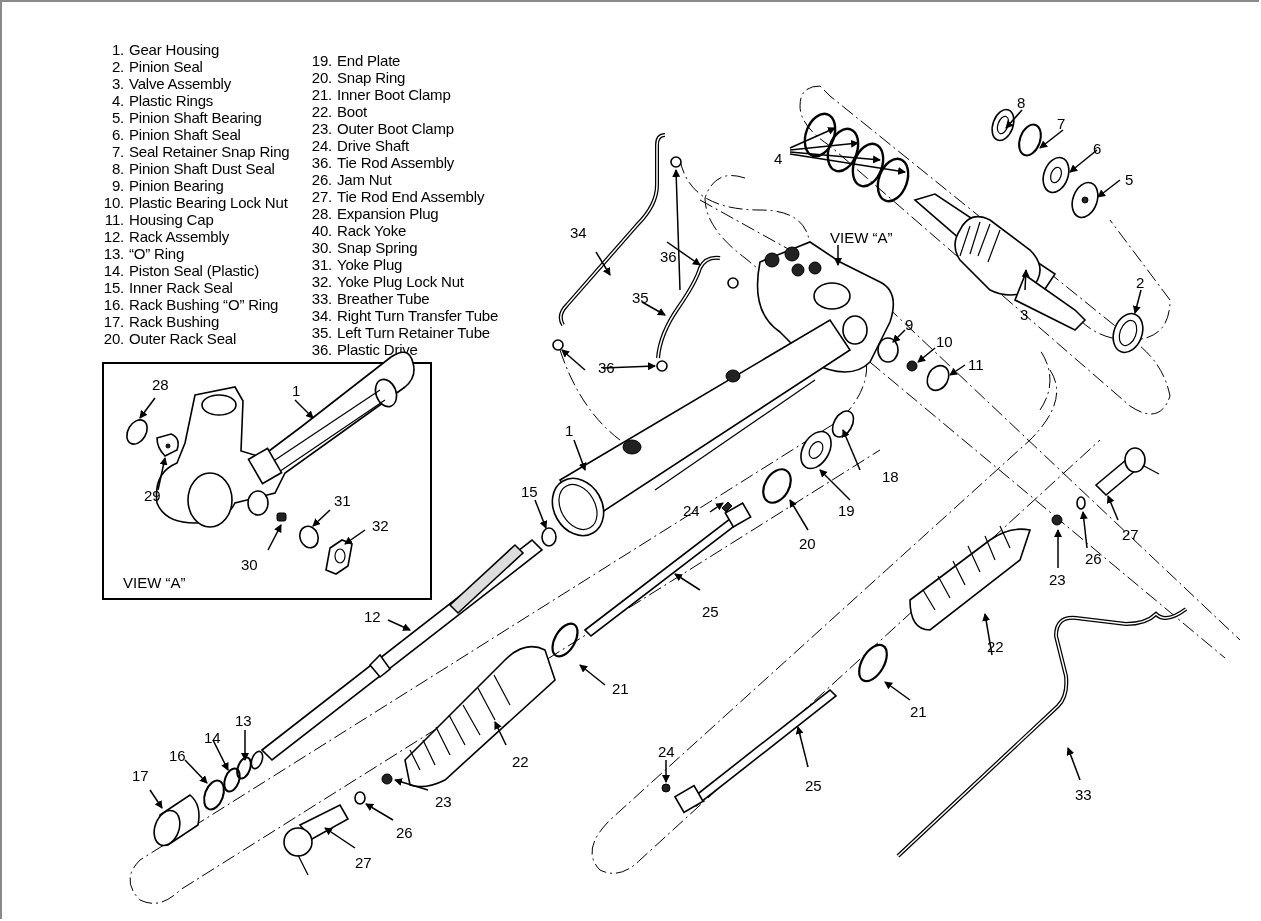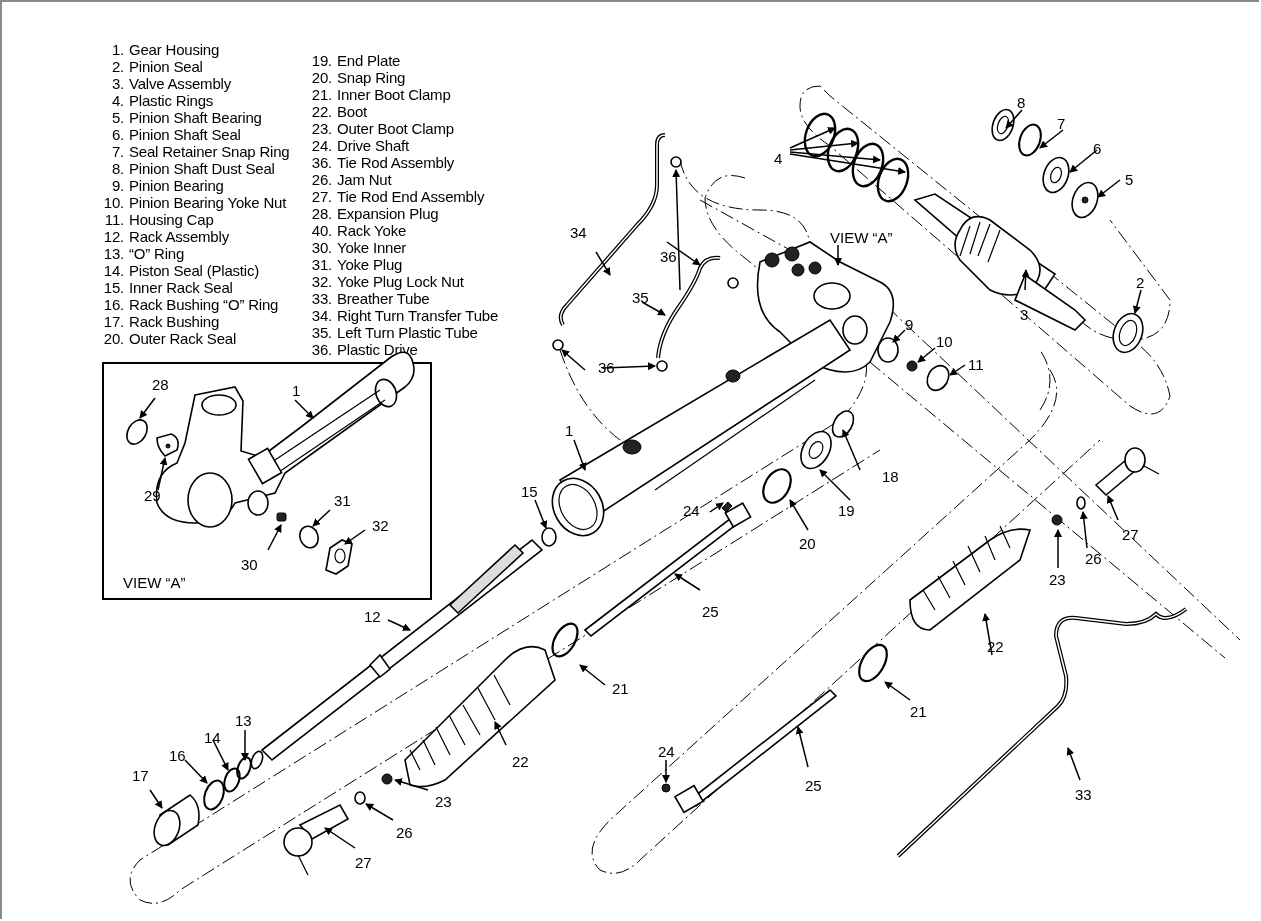--- a/index.html
+++ b/index.html
@@ -31,21 +31,21 @@
 <div id="legend-left" class="legend">
     <div class="row"><span class="num">1.</span><span>Gear Housing</span></div>
     <div class="row"><span class="num">2.</span><span>Pinion Seal</span></div>
     <div class="row"><span class="num">3.</span><span>Valve Assembly</span></div>
     <div class="row"><span class="num">4.</span><span>Plastic Rings</span></div>
     <div class="row"><span class="num">5.</span><span>Pinion Shaft Bearing</span></div>
     <div class="row"><span class="num">6.</span><span>Pinion Shaft Seal</span></div>
     <div class="row"><span class="num">7.</span><span>Seal Retainer Snap Ring</span></div>
     <div class="row"><span class="num">8.</span><span>Pinion Shaft Dust Seal</span></div>
     <div class="row"><span class="num">9.</span><span>Pinion Bearing</span></div>
-    <div class="row"><span class="num">10.</span><span>Pinion Bearing Yoke Nut</span></div>
+    <div class="row"><span class="num">10.</span><span>Plastic Bearing Lock Nut</span></div>
     <div class="row"><span class="num">11.</span><span>Housing Cap</span></div>
     <div class="row"><span class="num">12.</span><span>Rack Assembly</span></div>
     <div class="row"><span class="num">13.</span><span>“O” Ring</span></div>
     <div class="row"><span class="num">14.</span><span>Piston Seal (Plastic)</span></div>
     <div class="row"><span class="num">15.</span><span>Inner Rack Seal</span></div>
     <div class="row"><span class="num">16.</span><span>Rack Bushing “O” Ring</span></div>
     <div class="row"><span class="num">17.</span><span>Rack Bushing</span></div>
     <div class="row"><span class="num">20.</span><span>Outer Rack Seal</span></div>
   </div>
 <div id="legend-right" class="legend">
@@ -53,26 +53,26 @@
     <div class="row"><span class="num">20.</span><span>Snap Ring</span></div>
     <div class="row"><span class="num">21.</span><span>Inner Boot Clamp</span></div>
     <div class="row"><span class="num">22.</span><span>Boot</span></div>
     <div class="row"><span class="num">23.</span><span>Outer Boot Clamp</span></div>
     <div class="row"><span class="num">24.</span><span>Drive Shaft</span></div>
     <div class="row"><span class="num">36.</span><span>Tie Rod Assembly</span></div>
     <div class="row"><span class="num">26.</span><span>Jam Nut</span></div>
     <div class="row"><span class="num">27.</span><span>Tie Rod End Assembly</span></div>
     <div class="row"><span class="num">28.</span><span>Expansion Plug</span></div>
     <div class="row"><span class="num">40.</span><span>Rack Yoke</span></div>
-    <div class="row"><span class="num">30.</span><span>Yoke Inner</span></div>
+    <div class="row"><span class="num">30.</span><span>Snap Spring</span></div>
     <div class="row"><span class="num">31.</span><span>Yoke Plug</span></div>
     <div class="row"><span class="num">32.</span><span>Yoke Plug Lock Nut</span></div>
     <div class="row"><span class="num">33.</span><span>Breather Tube</span></div>
     <div class="row"><span class="num">34.</span><span>Right Turn Transfer Tube</span></div>
-    <div class="row"><span class="num">35.</span><span>Left Turn Plastic Tube</span></div>
+    <div class="row"><span class="num">35.</span><span>Left Turn Retainer Tube</span></div>
     <div class="row"><span class="num">36.</span><span>Plastic Drive</span></div>
   </div>
 
 <div id="view-a-box"></div>
 
 <svg id="diagram" width="1261" height="921" viewBox="0 0 1261 921">
   <defs>
     <marker id="ah" markerWidth="8" markerHeight="8" refX="7" refY="4" orient="auto" markerUnits="userSpaceOnUse">
       <path d="M0,0 L8,4 L0,8 Z" fill="#000"></path>
     </marker>

